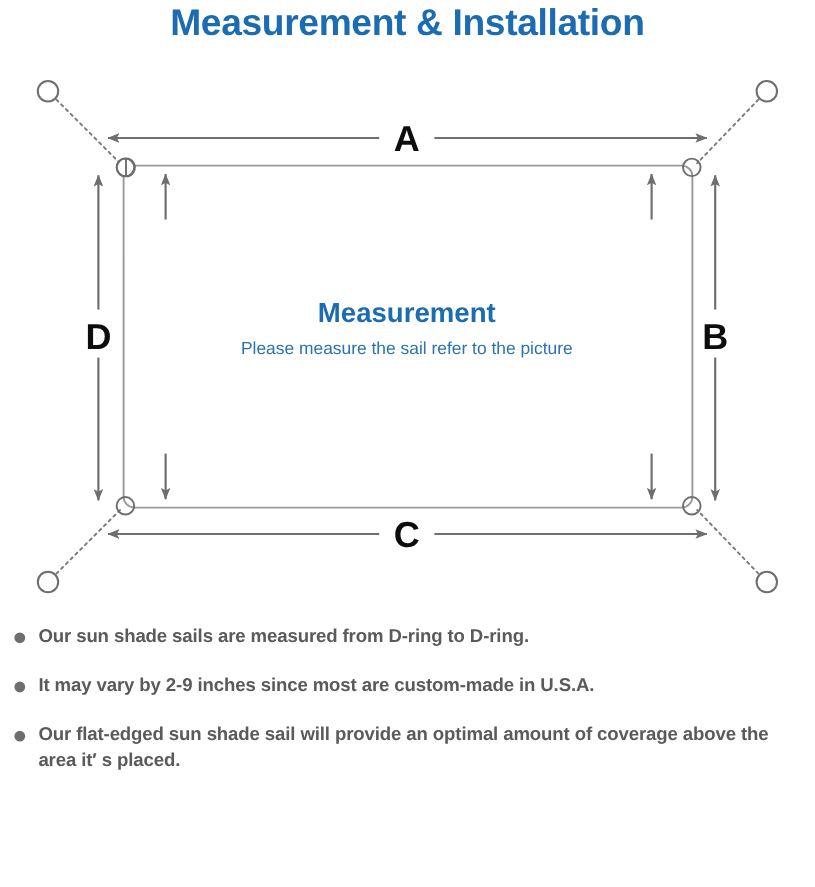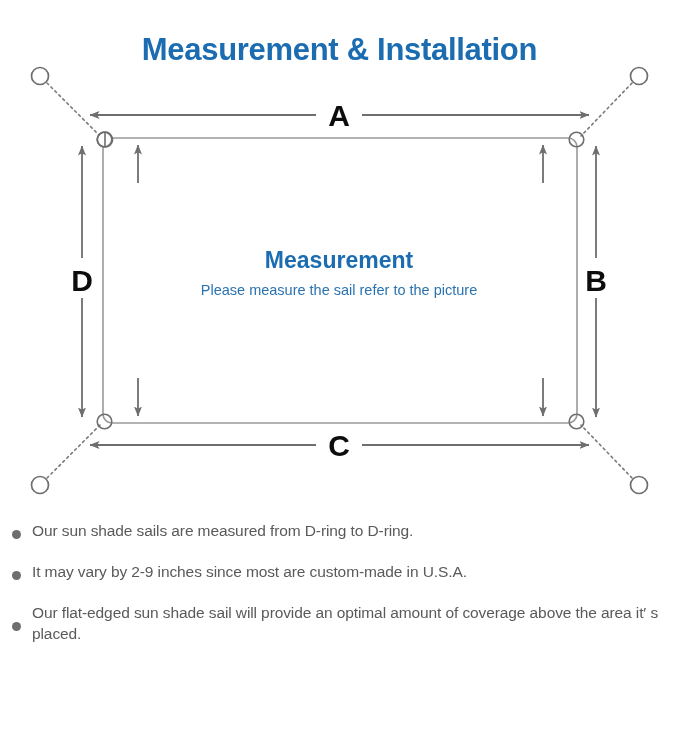--- a/index.html
+++ b/index.html
@@ -29,21 +29,20 @@
     left: 0;
     top: 0;
     width: 679px;
     text-align: center;
     font-size: 31px;
     font-weight: bold;
     letter-spacing: -0.3px;
     color: #1b6cb0;
     line-height: 38px;
     white-space: nowrap;
-    margin-top: 31px;
   }
 
   
   .diagram-wrap {
     position: absolute;
     left: 0;
     top: 44px;
     width: 679px;
     height: 470px;
   }
@@ -74,23 +73,24 @@
     position: absolute;
     left: 0;
     top: 520px;
     width: 679px;
     padding: 0;
     margin: 0;
     list-style: none;
   }
   .note-item {
     display: flex;
-    align-items: center;
+    align-items: flex-start;
     margin: 0 0 20px 0;
     padding: 0 8px 0 12px;
+    font-weight: bold;
   }
   .note-item:last-child {
     margin-bottom: 0;
   }
   .note-bullet {
     flex: 0 0 auto;
     width: 9px;
     height: 9px;
     border-radius: 50%;
     background: #6e6e6e;

